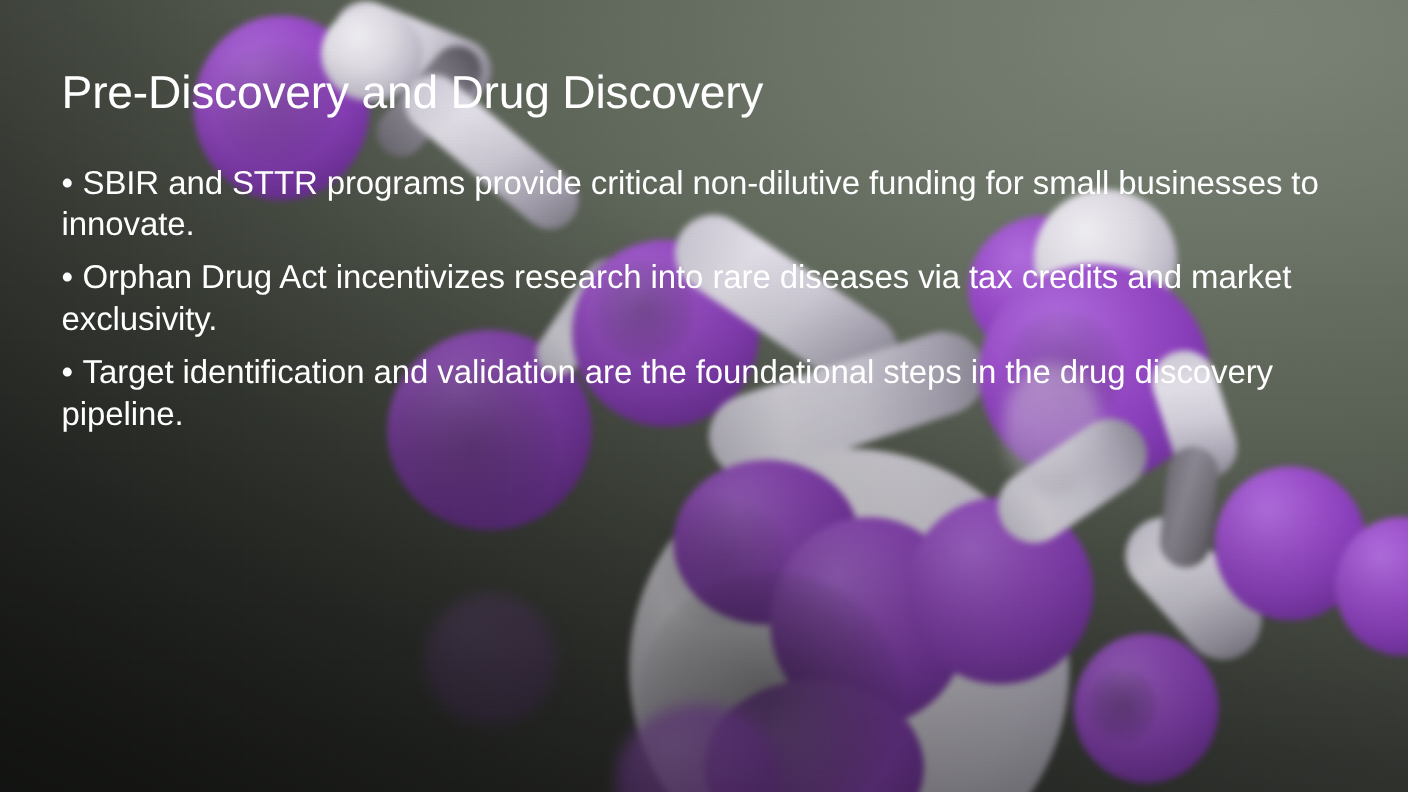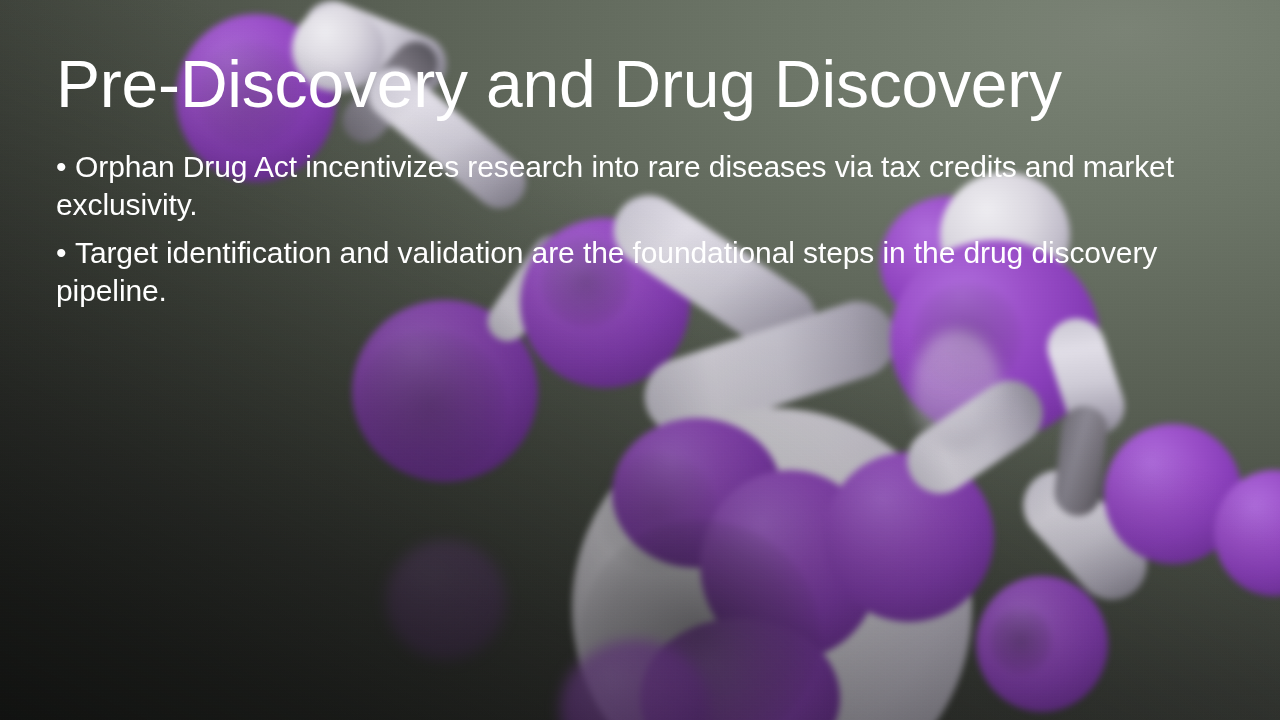--- a/index.html
+++ b/index.html
@@ -73,21 +73,21 @@
   .content {
     position: absolute;
     inset: 0;
   }
   .slide-title {
     position: absolute;
     left: 56px;
     top: 52px;
     width: 1140px;
     color: #ffffff;
-    font-size: 66px;
+    font-size: 42px;
     line-height: 64px;
     font-weight: 400;
     letter-spacing: -0.2px;
     white-space: nowrap;
   }
   .bullet-list {
     position: absolute;
     left: 56px;
     top: 148px;
     width: 1160px;
@@ -170,20 +170,23 @@
   <div class="bg-darken-bl"></div>
   <div class="bg-noise"></div>
 
   <div class="content">
 
     <div class="slide-title">Pre-Discovery and Drug Discovery</div>
 
     <div class="bullet-list">
 
 
+      <div class="bullet-item">
+        <span class="bullet-dot">•</span><span>SBIR and STTR programs provide critical non-dilutive funding for small businesses to innovate.</span>
+      </div>
 
       <div class="bullet-item">
         <span class="bullet-dot">•</span><span>Orphan Drug Act incentivizes research into rare diseases via tax credits and market exclusivity.</span>
       </div>
 
       <div class="bullet-item">
         <span class="bullet-dot">•</span><span>Target identification and validation are the foundational steps in the drug discovery pipeline.</span>
       </div>
 
     </div>

